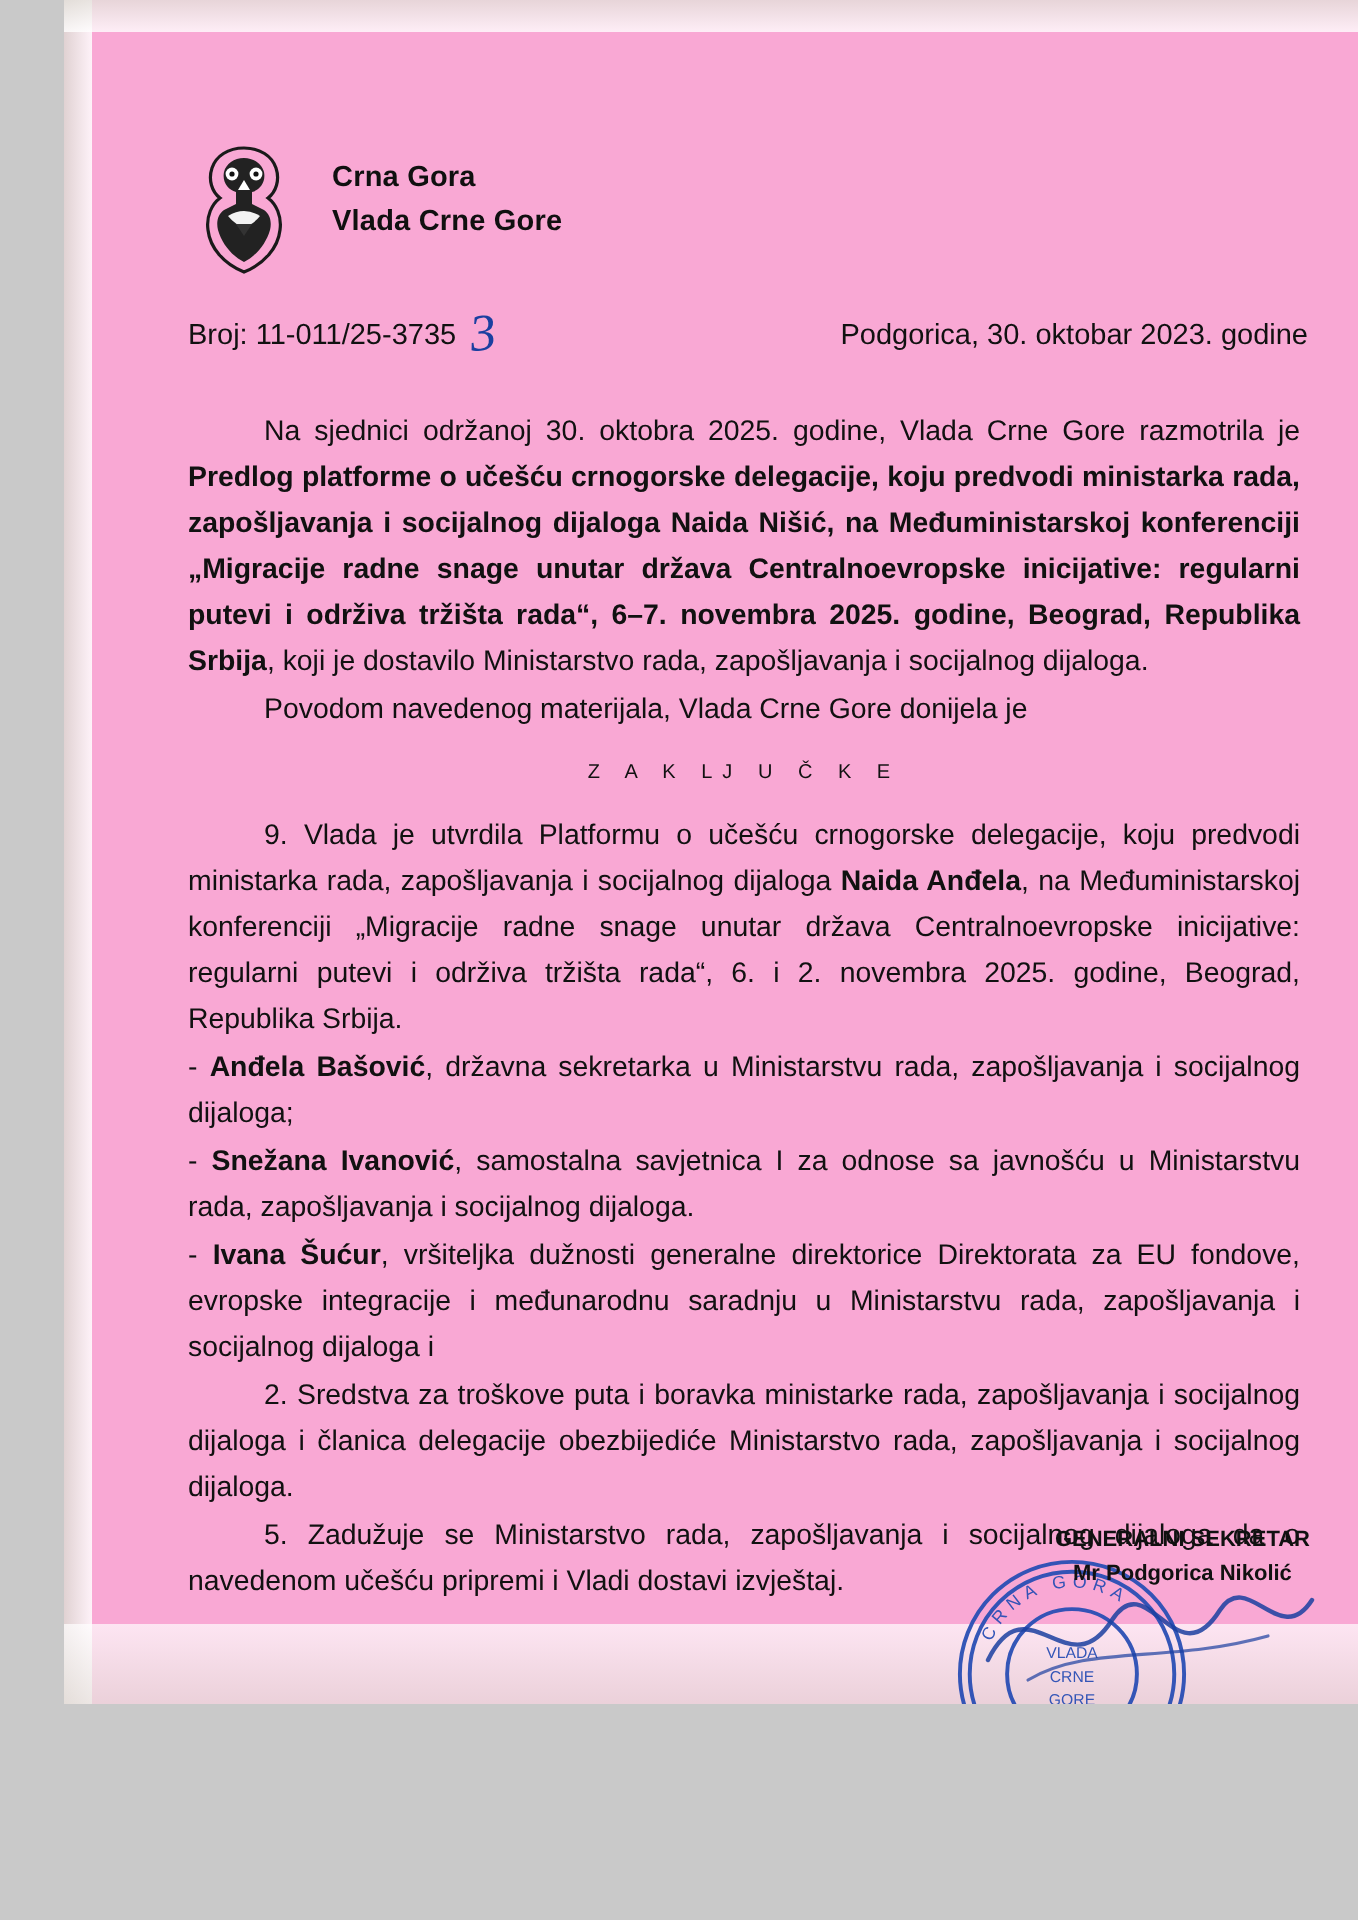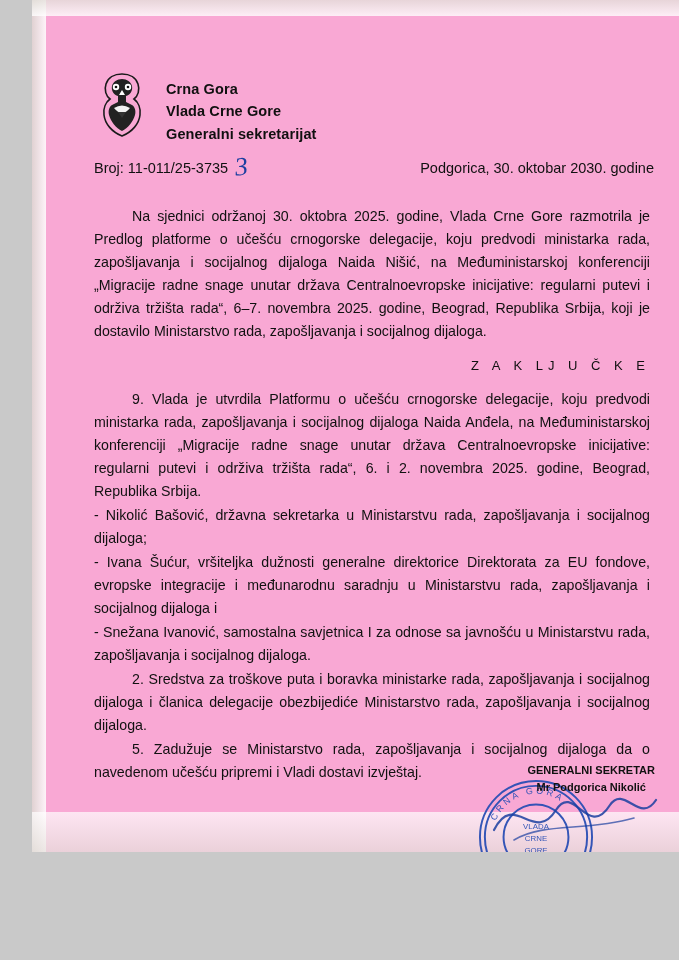--- a/index.html
+++ b/index.html
@@ -109,26 +109,26 @@
     font-size: 14.2px;
     line-height: 1.62;
     text-align: justify;
   }
   .body p {
     margin: 0 0 1px 0;
   }
   .indent {
     text-indent: 38px;
   }
-  .b { font-weight: normal; }
+  .b { font-weight: bold; }
 
   .zakljucke {
     margin: 12px 0 12px 0;
-    text-align: right;
-    font-size: 13px;
+    text-align: center;
+    font-size: 10px;
     letter-spacing: 5px;
     font-weight: normal;
   }
 
   
   .sign {
     position: absolute;
     right: 56px;
     top: 762px;
     text-align: center;
@@ -179,56 +179,56 @@
         <circle cx="22" cy="15" r="1.3" fill="#111"></circle>
         <circle cx="34" cy="15" r="1.3" fill="#111"></circle>
         <path d="M28 18 l3 5 h-6 z" fill="#fff"></path>
         <path d="M20 36 q8 -5 16 0 q-8 10 -16 0 z" fill="#f2f2f2"></path>
         <path d="M24 40 l4 6 l4 -6 z" fill="#333"></path>
       </g>
     </svg>
     <div class="header-lines">
       <div>Crna Gora</div>
       <div>Vlada Crne Gore</div>
-      <div>Generalni sekretarijat</div>
     </div>
   </div>
 
   <div class="refline">
     <div class="ref-left">
       <span>Broj: 11-011/25-3735</span>
       <span class="hand-mark">3</span>
     </div>
-    <div class="ref-right">Podgorica, 30. oktobar 2030. godine</div>
+    <div class="ref-right">Podgorica, 30. oktobar 2023. godine</div>
   </div>
 
   <div class="body">
 
     <p class="indent">
       <span>Na sjednici održanoj 30. oktobra 2025. godine, Vlada Crne Gore razmotrila je </span><span class="b">Predlog platforme o učešću crnogorske delegacije, koju predvodi ministarka rada, zapošljavanja i socijalnog dijaloga Naida Nišić, na Međuministarskoj konferenciji „Migracije radne snage unutar država Centralnoevropske inicijative: regularni putevi i održiva tržišta rada“, 6–7. novembra 2025. godine, Beograd, Republika Srbija</span><span>, koji je dostavilo Ministarstvo rada, zapošljavanja i socijalnog dijaloga.</span>
     </p>
 
+    <p class="indent">Povodom navedenog materijala, Vlada Crne Gore donijela je</p>
 
     <div class="zakljucke">Z A K LJ U Č K E</div>
 
     <p class="indent">
       <span>9. Vlada je utvrdila Platformu o učešću crnogorske delegacije, koju predvodi ministarka rada, zapošljavanja i socijalnog dijaloga </span><span class="b">Naida Anđela</span><span>, na Međuministarskoj konferenciji „Migracije radne snage unutar država Centralnoevropske inicijative: regularni putevi i održiva tržišta rada“, 6. i 2. novembra 2025. godine, Beograd, Republika Srbija.</span>
     </p>
 
 
     <p>
-      <span>- </span><span class="b">Nikolić Bašović</span><span>, državna sekretarka u Ministarstvu rada, zapošljavanja i socijalnog dijaloga;</span>
+      <span>- </span><span class="b">Anđela Bašović</span><span>, državna sekretarka u Ministarstvu rada, zapošljavanja i socijalnog dijaloga;</span>
+    </p>
+
+    <p>
+      <span>- </span><span class="b">Snežana Ivanović</span><span>, samostalna savjetnica I za odnose sa javnošću u Ministarstvu rada, zapošljavanja i socijalnog dijaloga.</span>
     </p>
 
     <p>
       <span>- </span><span class="b">Ivana Šućur</span><span>, vršiteljka dužnosti generalne direktorice Direktorata za EU fondove, evropske integracije i međunarodnu saradnju u Ministarstvu rada, zapošljavanja i socijalnog dijaloga i</span>
-    </p>
-
-    <p>
-      <span>- </span><span class="b">Snežana Ivanović</span><span>, samostalna savjetnica I za odnose sa javnošću u Ministarstvu rada, zapošljavanja i socijalnog dijaloga.</span>
     </p>
 
     <p class="indent">2. Sredstva za troškove puta i boravka ministarke rada, zapošljavanja i socijalnog dijaloga i članica delegacije obezbijediće Ministarstvo rada, zapošljavanja i socijalnog dijaloga.</p>
 
     <p class="indent">5. Zadužuje se Ministarstvo rada, zapošljavanja i socijalnog dijaloga da o navedenom učešću pripremi i Vladi dostavi izvještaj.</p>
   </div>
 
   <div class="sign">
     <div>GENERALNI SEKRETAR</div>
     <div>Mr Podgorica Nikolić</div>

